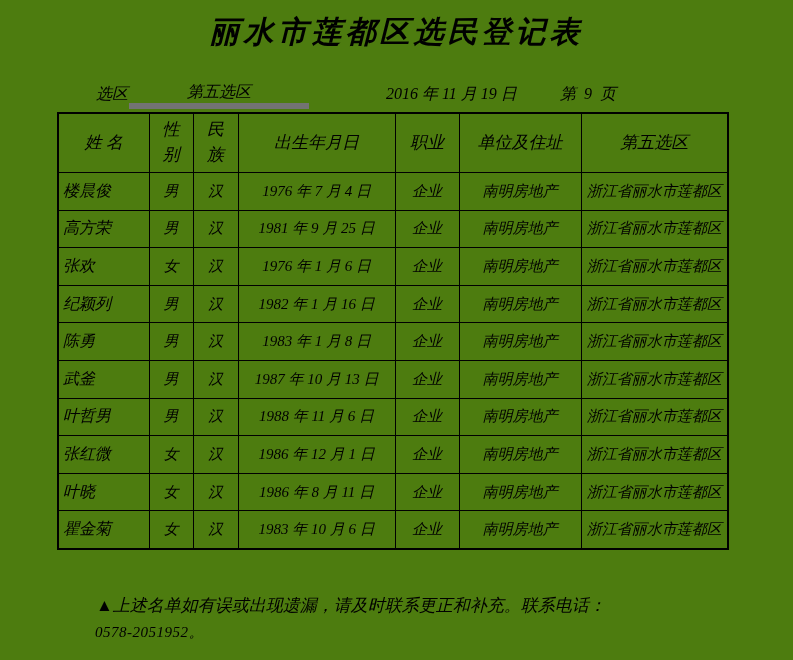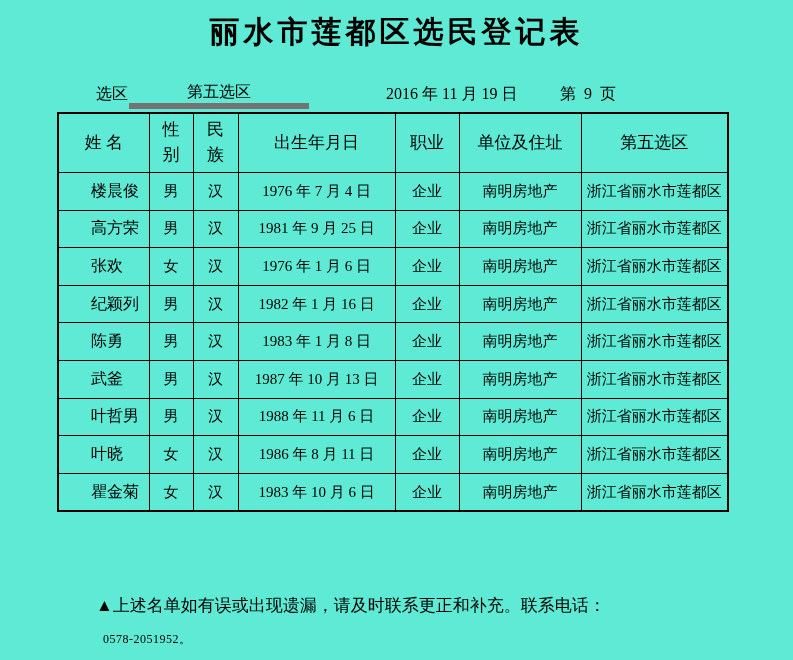--- a/index.html
+++ b/index.html
@@ -1,23 +1,24 @@
 <!DOCTYPE html>
 <html><head>
 <meta charset="utf-8">
 <style>
   html, body { margin: 0; padding: 0; background: #ffffff; }
   .page {
     position: relative;
     width: 793px;
     height: 660px;
-    background: #5eead4;
+    background: #4d7c0f;
     font-family: "Liberation Serif", "DejaVu Serif", serif;
     color: #000000;
     overflow: hidden;
+    font-style: italic;
   }
   .doc-title {
     position: absolute;
     top: 12px;
     left: 0;
     width: 100%;
     margin: 0;
     text-align: center;
     font-size: 30px;
     font-weight: bold;
@@ -64,37 +65,37 @@
   .voter-table thead th {
     height: 58px;
     font-weight: normal;
     font-size: 17px;
     white-space: pre-line;
     line-height: 1.45;
   }
   .voter-table tbody td { height: 36.6px; font-size: 15px; }
   .voter-table td.cell-name {
     text-align: left;
-    padding-left: 32px;
+    padding-left: 4px;
     font-size: 16px;
   }
   .voter-table td.cell-birth { white-space: pre; }
   .footer-line1 {
     position: absolute;
     top: 586px;
     left: 88px;
     margin: 8px;
     font-size: 17px;
   }
   .footer-line2 {
     position: absolute;
     top: 623px;
     left: 95px;
-    margin: 8px;
-    font-size: 12px;
+    margin: 0;
+    font-size: 15px;
     letter-spacing: 0.5px;
   }
 </style>
 </head>
 <body>
 
 <div class="page">
 
   <h1 class="doc-title">丽水市莲都区选民登记表</h1>
 
@@ -193,20 +194,29 @@
       <td class="cell-name">叶哲男</td>
       <td>男</td>
       <td>汉</td>
       <td class="cell-birth">1988 年 11 月 6 日</td>
       <td>企业</td>
       <td>南明房地产</td>
       <td>浙江省丽水市莲都区</td>
     </tr>
 
 
+    <tr>
+      <td class="cell-name">张红微</td>
+      <td>女</td>
+      <td>汉</td>
+      <td class="cell-birth">1986 年 12 月 1 日</td>
+      <td>企业</td>
+      <td>南明房地产</td>
+      <td>浙江省丽水市莲都区</td>
+    </tr>
 
     <tr>
       <td class="cell-name">叶晓</td>
       <td>女</td>
       <td>汉</td>
       <td class="cell-birth">1986 年 8 月 11 日</td>
       <td>企业</td>
       <td>南明房地产</td>
       <td>浙江省丽水市莲都区</td>
     </tr>

